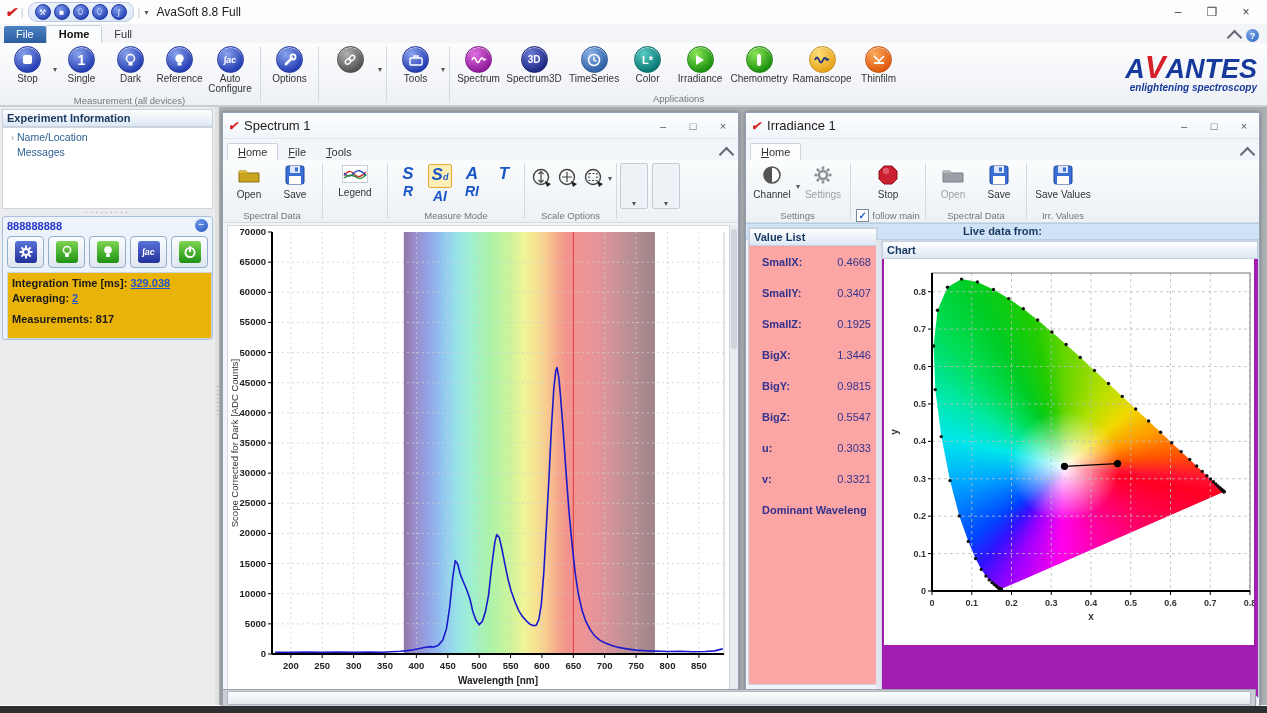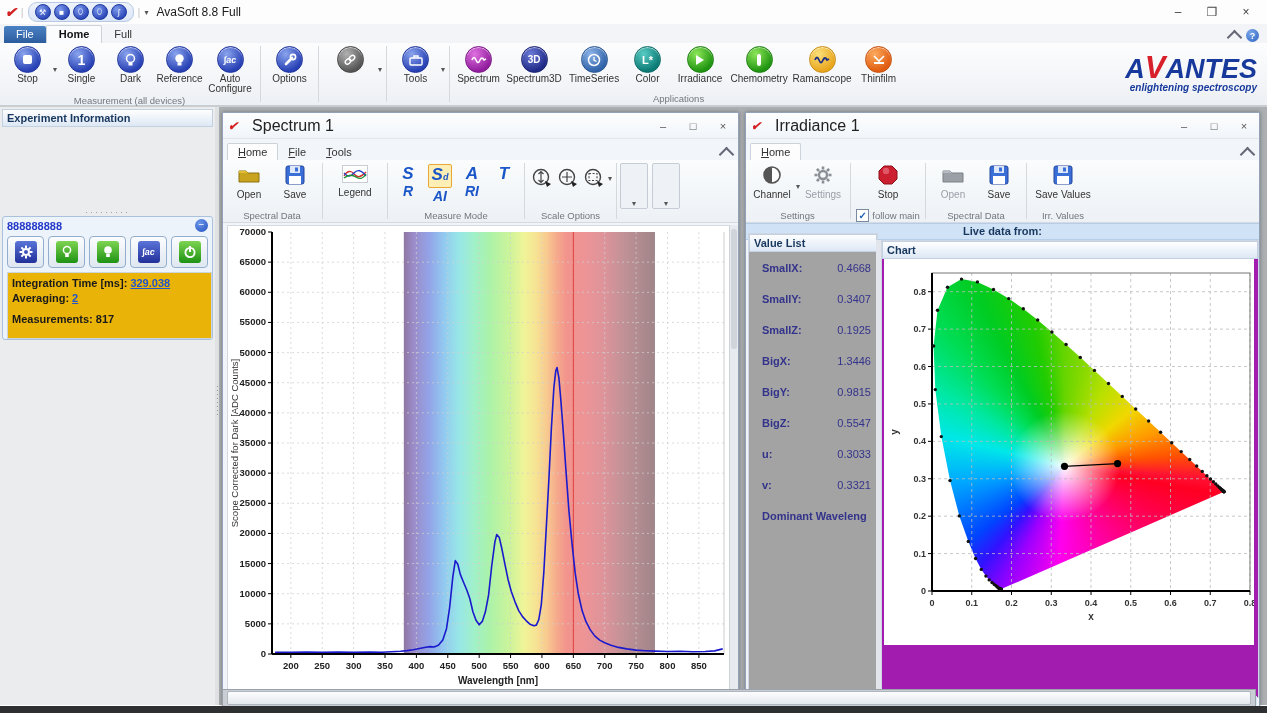--- a/index.html
+++ b/index.html
@@ -76,21 +76,21 @@
   .dline{font-size:11px;font-weight:bold;color:#1a1a1a;line-height:15px;}
   .dlink{color:#2255cc;text-decoration:underline;}
   
   #vsplit{left:215px;top:107px;width:4px;height:598px;background:#dfe1e3;}
   #vsplitgrip{left:216px;top:385px;width:2px;height:40px;color:#888;font-size:8px;line-height:4px;}
   
   #mdi{left:219px;top:107px;width:1048px;height:598px;background:#adb0b3;}
   .win{position:absolute;background:#f1f4f8;border:1px solid #93a2b8;box-shadow:0 0 4px rgba(0,0,0,.35);}
   .wtitle{height:25px;background:linear-gradient(#fdfefe,#f1f5fa);display:flex;align-items:center;border-bottom:1px solid #e2e6ec;}
   .wtitle .applogo{font-size:12px;}
-  .wname{margin-left:14px;font-size:16px;color:#222;}
+  .wname{margin-left:6px;font-size:13px;color:#222;}
   .wctls{margin-left:auto;display:flex;}
   .wctl2{width:30px;height:19px;display:flex;align-items:center;justify-content:center;color:#555;font-size:11px;}
   .wtabs{height:21px;display:flex;align-items:flex-end;background:#f2f5f9;padding-left:4px;}
   .wtab{padding:2px 10px;font-size:11px;color:#333;}
   .wtab.active{background:#fdfdfe;border:1px solid #ccd2d9;border-bottom:none;border-radius:2px 2px 0 0;}
   .wtabs .right{margin-left:auto;margin-right:6px;}
   .wtoolbar{height:62px;background:linear-gradient(#fafcfd,#edf1f5);border-bottom:1px solid #d6dbe1;display:flex;}
   .tbtn{width:46px;display:flex;flex-direction:column;align-items:center;padding-top:3px;}
   .tbtn .cap{font-size:10px;color:#333;margin-top:2px;}
   .tbtn.disabled .cap{color:#9aa0a8;}
@@ -306,20 +306,24 @@
     <div class="rlabel">Applications</div>
   </div>
   <div id="brand">
     <div id="brandname"><span>A</span><span class="v">V</span><span>ANTES</span></div>
     <div id="brandtag">enlightening spectroscopy</div>
   </div>
 </div>
 
 <div class="abs" id="sidebar">
   <div class="phead abs" style="left:2px;top:2px;width:201px;">Experiment Information</div>
+  <div id="expbox">
+    <div class="treeitem"><span class="twisty">›</span><span>Name/Location</span></div>
+    <div class="treeitem" style="margin-left:14px;"><span>Messages</span></div>
+  </div>
   <div class="hsplit abs" style="left:0;top:101px;width:215px;">·········</div>
   <div id="devpanel">
     <div id="devhead">
       <span id="devserial">888888888</span>
       <span id="devcollapse">−</span>
     </div>
     <div id="devbtns">
       <div class="devbtn">
           <span class="dglyph dg-blue">
             <svg width="14" height="14">
@@ -696,21 +700,21 @@
                 <rect x="4" y="11" width="12" height="8" fill="#fff"></rect>
               </svg></span>
           <span class="cap">Save Values</span>
         </div>
       </div>
       <div class="rlabel">Irr. Values</div>
     </div>
   </div>
   <div id="livebar">Live data from:</div>
 
-  <div class="abs" style="left:2px;top:120px;width:128px;height:456px;background:#a3a3a3;border:1px solid #cdd6e2;">
+  <div class="abs" style="left:2px;top:114px;width:128px;height:456px;background:#fca5a5;border:1px solid #cdd6e2;">
     <div class="phead">Value List</div>
     <div class="vrow">
         <span class="vlab">SmallX:</span>
         <span class="vval">0.4668</span>
       </div>
     <div class="vrow">
         <span class="vlab">SmallY:</span>
         <span class="vval">0.3407</span>
       </div>
     <div class="vrow">

